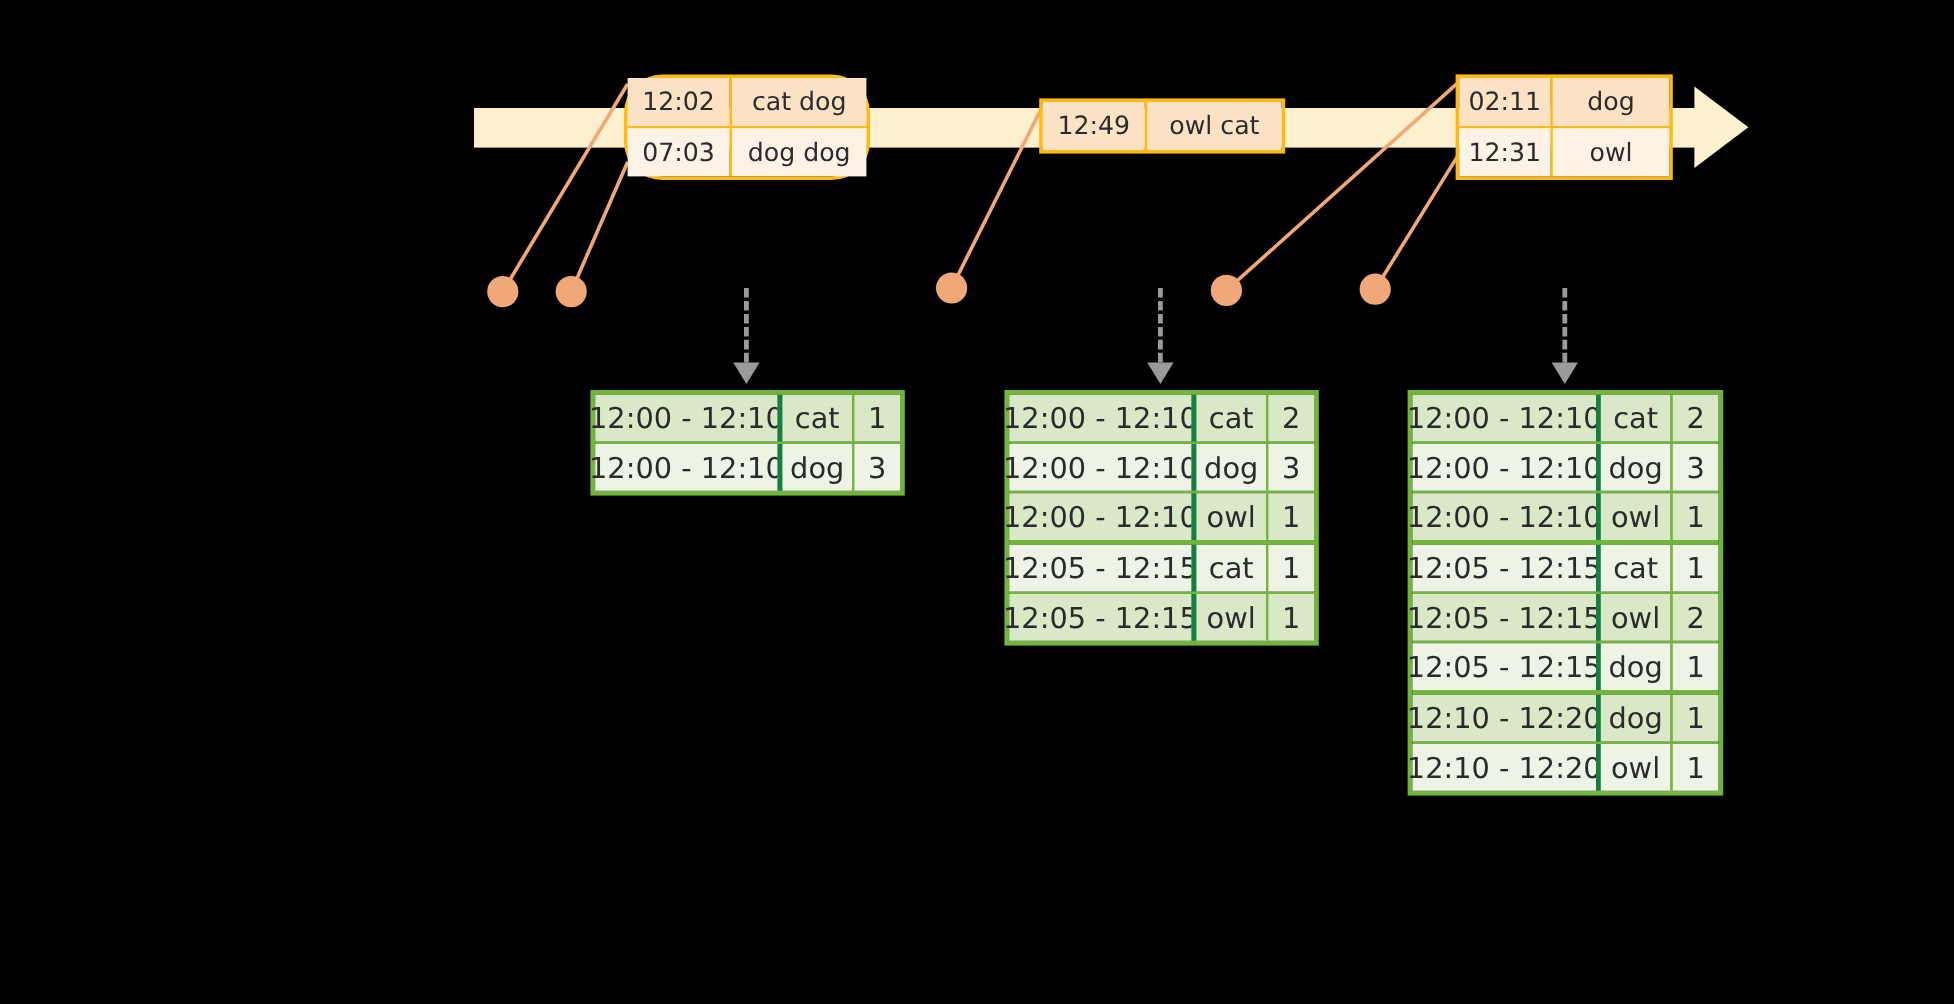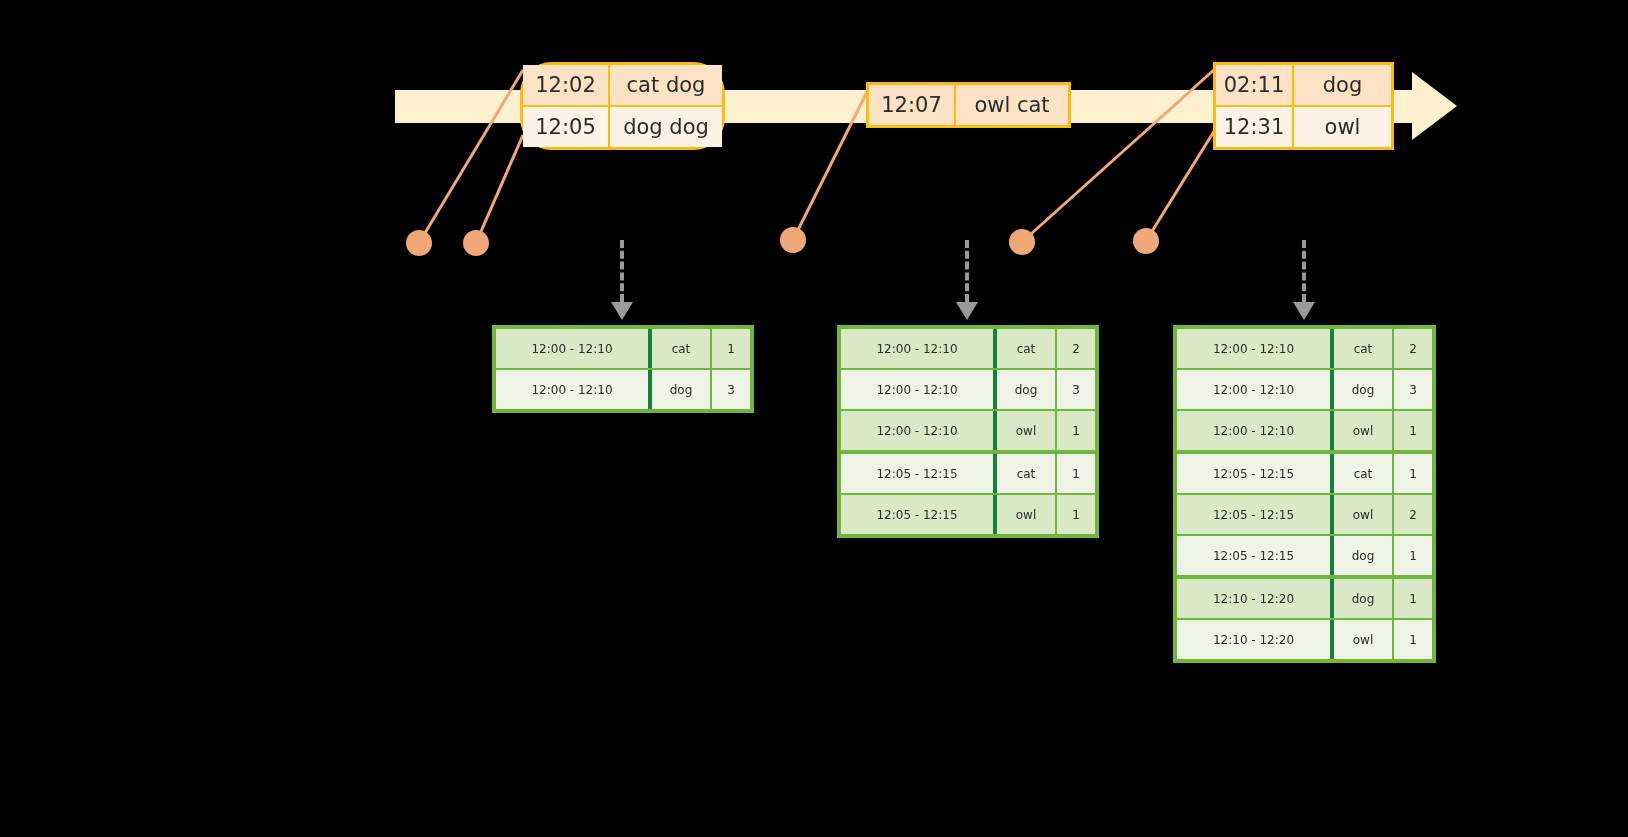--- a/index.html
+++ b/index.html
@@ -101,21 +101,21 @@
     display: flex;
     height: 39px;
     border-bottom: 2px solid #72B53C;
   }
   .result-row:last-child { border-bottom: none; }
   .result-row.group-end { border-bottom: 4px solid #72B53C; }
   .result-cell {
     display: flex;
     align-items: center;
     justify-content: center;
-    font-size: 12px;
+    font-size: 24px;
     color: #2b2b2b;
     box-sizing: border-box;
     white-space: nowrap;
   }
   .result-cell.window { width: 152px; }
   .result-cell.word {
     width: 62px;
     border-left: 4px solid #15803d;
   }
   .result-cell.count {
@@ -178,27 +178,27 @@
       <circle cx="1146" cy="241" r="13" fill="#F0A878"></circle>
     </svg>
 
   <div id="event-boxes">
       <div class="event-box" id="event-box-0">
         <div class="event-row shade-a">
           <div class="event-cell time">12:02</div>
           <div class="event-cell words">cat dog</div>
         </div>
         <div class="event-row shade-b">
-          <div class="event-cell time">12:05</div>
+          <div class="event-cell time">07:03</div>
           <div class="event-cell words">dog dog</div>
         </div>
       </div>
       <div class="event-box" id="event-box-1">
         <div class="event-row shade-a">
-          <div class="event-cell time">12:07</div>
+          <div class="event-cell time">12:49</div>
           <div class="event-cell words">owl cat</div>
         </div>
       </div>
       <div class="event-box" id="event-box-2">
         <div class="event-row shade-a">
           <div class="event-cell time">02:11</div>
           <div class="event-cell words">dog</div>
         </div>
         <div class="event-row shade-b">
           <div class="event-cell time">12:31</div>

